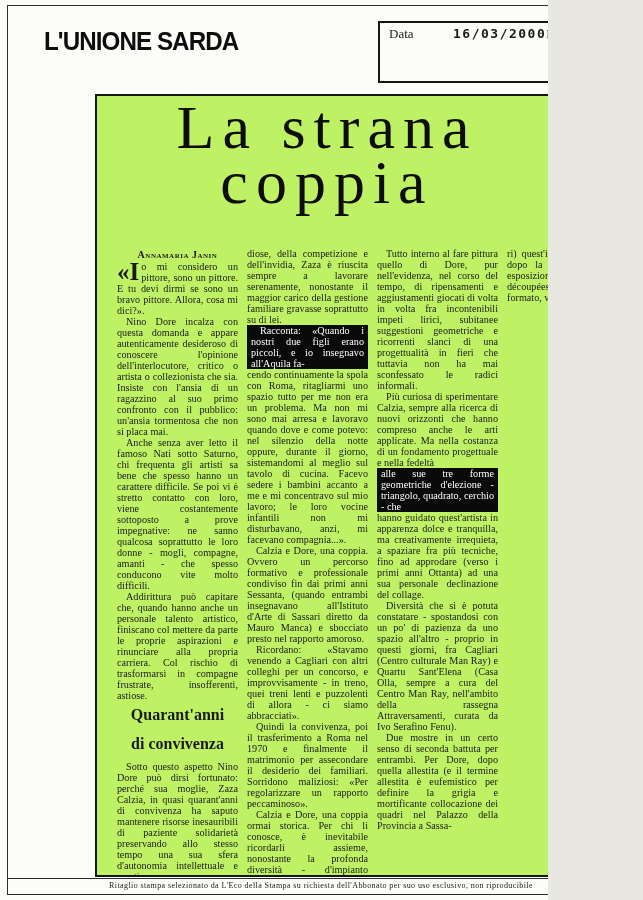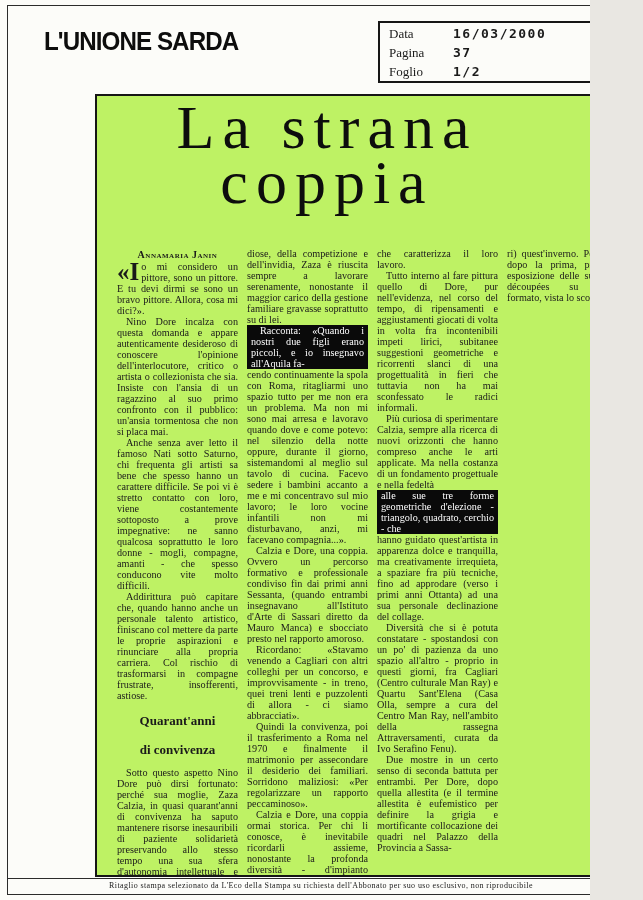--- a/index.html
+++ b/index.html
@@ -1,47 +1,47 @@
 <!DOCTYPE html>
 <html lang="it"><head>
 <meta charset="utf-8">
 <style>
   html,body{margin:0;padding:0;}
   body{width:643px;height:900px;background:#e9e7e2;font-family:"Liberation Serif","DejaVu Serif",serif;color:#1a1a1a;}
-  .page{position:relative;width:590px;height:900px;background:#fcfcf9;overflow:hidden;}
+  .page{position:relative;width:548px;height:900px;background:#fcfcf9;overflow:hidden;}
   .page-frame{position:absolute;left:7px;top:5px;width:628px;height:889px;border:1px solid #2b2b2b;box-sizing:border-box;}
 
   
   .masthead{position:absolute;left:44px;top:26px;font-family:"Liberation Sans","DejaVu Sans",sans-serif;
             font-weight:bold;font-size:26px;letter-spacing:-1px;transform:scaleX(0.93);transform-origin:left top;
             white-space:nowrap;color:#0d0d0d;}
 
   
   .meta-box{position:absolute;left:378px;top:21px;width:223px;height:62px;border:2px solid #161616;
-            box-sizing:border-box;padding:4px 9px 3px;display:flex;flex-direction:column;justify-content:space-between;background:#fcfcf9;}
+            box-sizing:border-box;padding:4px 9px 3px;display:flex;flex-direction:row;justify-content:space-between;background:#fcfcf9;}
   .meta-row{display:flex;align-items:baseline;line-height:1;}
   .meta-label{width:64px;font-size:13px;}
   .meta-value{font-family:"DejaVu Sans Mono","Liberation Mono",monospace;font-size:13px;letter-spacing:1.5px;font-weight:bold;}
 
   
   .article{position:absolute;left:95px;top:94px;width:534px;height:783px;border:2px solid #161616;box-sizing:border-box;background:#bef264;}
   .headline{position:absolute;top:4px;left:6px;width:432px;text-align:center;font-size:62px;line-height:55px;
             letter-spacing:8px;padding-left:8px;color:#0d0d0d;}
 
   
   .cols{position:absolute;left:20px;top:152px;width:512px;height:627px;display:flex;gap:9px;}
   .col{width:121px;height:627px;overflow:hidden;font-size:10.2px;line-height:11px;text-align:justify;}
   .col p{margin:0;text-indent:9px;}
   .col p.cont{text-indent:0;}
   .col p.first{text-indent:0;}
   .col p.hl{background:#0a0a0a;color:#fff;padding:0 4px;}
   .dropcap{float:left;font-size:25px;line-height:21px;font-weight:bold;margin-right:2px;}
   .byline{text-align:center;font-variant:small-caps;font-weight:bold;font-size:10px;letter-spacing:0.5px;
           text-indent:0;line-height:13px;}
-  .subhead{text-align:center;font-weight:bold;font-size:13px;line-height:14px;margin:13px 0 10px;}
+  .subhead{text-align:center;font-weight:bold;font-size:16px;line-height:14px;margin:7px 0 10px;}
   .subhead .sub2{margin-top:15px;}
 
   
   .footer{position:absolute;left:7px;bottom:5px;width:628px;height:17px;border:1px solid #2b2b2b;box-sizing:border-box;
           font-family:Liberation Serif, serif;font-size:8px;line-height:14px;
           letter-spacing:0.4px;text-align:center;white-space:nowrap;overflow:hidden;background:#fcfcf9;}
 </style>
 </head>
 <body>
 
@@ -93,21 +93,20 @@
         <p class="cont">diose, della competizione e dell'invidia, Zaza è riuscita sempre a lavorare serenamente, nonostante il maggior carico della gestione familiare gravasse soprattutto su di lei.</p>
         <p class="hl">Racconta: «Quando i nostri due figli erano piccoli, e io insegnavo all'Aquila fa-</p>
         <p class="cont">cendo continuamente la spola con Roma, ritagliarmi uno spazio tutto per me non era un problema. Ma non mi sono mai arresa e lavoravo quando dove e come potevo: nel silenzio della notte oppure, durante il giorno, sistemandomi al meglio sul tavolo di cucina. Facevo sedere i bambini accanto a me e mi concentravo sul mio lavoro; le loro vocine infantili non mi disturbavano, anzi, mi facevano compagnia...».</p>
         <p>Calzia e Dore, una coppia. Ovvero un percorso formativo e professionale condiviso fin dai primi anni Sessanta, (quando entrambi insegnavano all'Istituto d'Arte di Sassari diretto da Mauro Manca) e sbocciato presto nel rapporto amoroso.</p>
         <p>Ricordano: «Stavamo venendo a Cagliari con altri colleghi per un concorso, e improvvisamente - in treno, quei treni lenti e puzzolenti di allora - ci siamo abbracciati».</p>
         <p>Quindi la convivenza, poi il trasferimento a Roma nel 1970 e finalmente il matrimonio per assecondare il desiderio dei familiari. Sorridono maliziosi: «Per regolarizzare un rapporto peccaminoso».</p>
         <p>Calzia e Dore, una coppia ormai storica. Per chi li conosce, è inevitabile ricordarli assieme, nonostante la profonda diversità - d'impianto concettuale e progettuale prima ancora che tecnico ed esecutivo -</p>
       </div>
 
       <div class="col">
-        <p class="cont">che caratterizza il loro lavoro.</p>
         <p>Tutto interno al fare pittura quello di Dore, pur nell'evidenza, nel corso del tempo, di ripensamenti e aggiustamenti giocati di volta in volta fra incontenibili impeti lirici, subitanee suggestioni geometriche e ricorrenti slanci di una progettualità in fieri che tuttavia non ha mai sconfessato le radici informali.</p>
         <p>Più curiosa di sperimentare Calzia, sempre alla ricerca di nuovi orizzonti che hanno compreso anche le arti applicate. Ma nella costanza di un fondamento progettuale e nella fedeltà</p>
         <p class="hl cont">alle sue tre forme geometriche d'elezione - triangolo, quadrato, cerchio - che</p>
         <p class="cont">hanno guidato quest'artista in apparenza dolce e tranquilla, ma creativamente irrequieta, a spaziare fra più tecniche, fino ad approdare (verso i primi anni Ottanta) ad una sua personale declinazione del collage.</p>
         <p>Diversità che si è potuta constatare - spostandosi con un po' di pazienza da uno spazio all'altro - proprio in questi giorni, fra Cagliari (Centro culturale Man Ray) e Quartu Sant'Elena (Casa Olla, sempre a cura del Centro Man Ray, nell'ambito della rassegna Attraversamenti, curata da Ivo Serafino Fenu).</p>
         <p>Due mostre in un certo senso di seconda battuta per entrambi. Per Dore, dopo quella allestita (e il termine allestita è eufemistico per definire la grigia e mortificante collocazione dei quadri nel Palazzo della Provincia a Sassa-</p>
       </div>
 
       <div class="col">
         <p class="cont">ri) quest'inverno. Per Calzia dopo la prima, più felice esposizione delle sue lettres découpées su piccolo formato, vista lo scorso anno</p>

